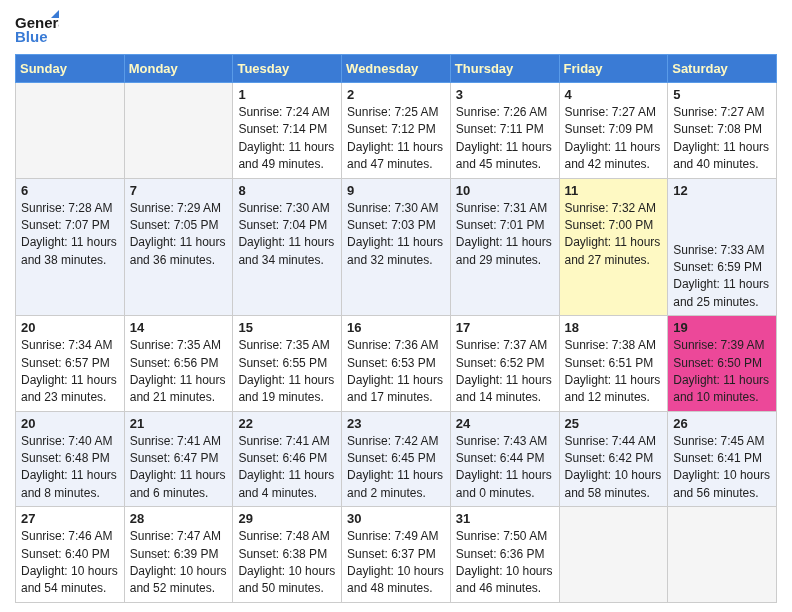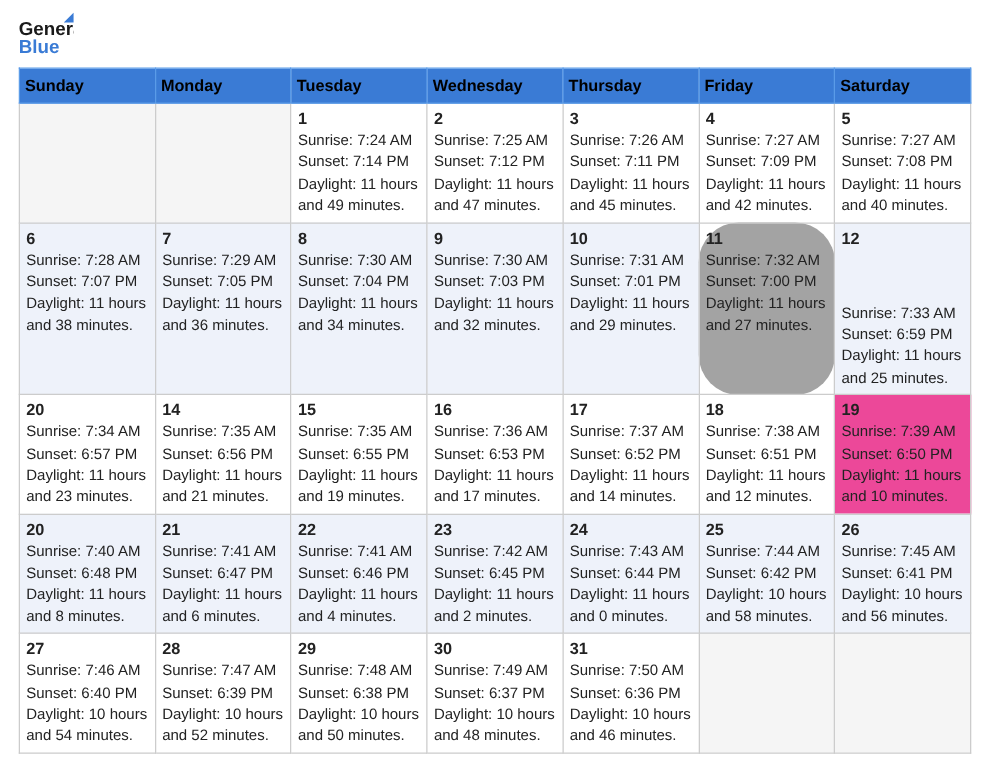--- a/index.html
+++ b/index.html
@@ -29,21 +29,21 @@
       font-size: 15px;
       color: #333;
     }
     table {
       width: 100%;
       border-collapse: collapse;
       table-layout: fixed;
     }
     thead tr th {
       background: #3a7bd5;
-      color: #000000;
+      color: #fef9c3;
       font-size: 13px;
       font-weight: bold;
       padding: 6px 4px;
       text-align: left;
       border: 1px solid #5a9be8;
     }
     tbody tr td {
       border: 1px solid #ccc;
       vertical-align: top;
       padding: 4px 5px;
@@ -175,21 +175,21 @@
           <div class="day-detail" style="white-space: pre-line;">Sunrise: 7:30 AM
 Sunset: 7:03 PM
 Daylight: 11 hours and 32 minutes.</div>
         </td>
         <td style="background: rgb(238, 242, 250);">
           <div class="day-num">10</div>
           <div class="day-detail" style="white-space: pre-line;">Sunrise: 7:31 AM
 Sunset: 7:01 PM
 Daylight: 11 hours and 29 minutes.</div>
         </td>
-        <td style="background: #a3a3a3; border-radius: 32px;">
+        <td style="background: #fef9c3;">
           <div class="day-num">11</div>
           <div class="day-detail" style="white-space: pre-line;">Sunrise: 7:32 AM
 Sunset: 7:00 PM
 Daylight: 11 hours and 27 minutes.</div>
         </td>
         <td style="background: rgb(238, 242, 250);">
           <div class="day-num">12</div>
           <div class="day-detail" style="white-space: pre-line; margin-top: 44px;">Sunrise: 7:33 AM
 Sunset: 6:59 PM
 Daylight: 11 hours and 25 minutes.</div>

